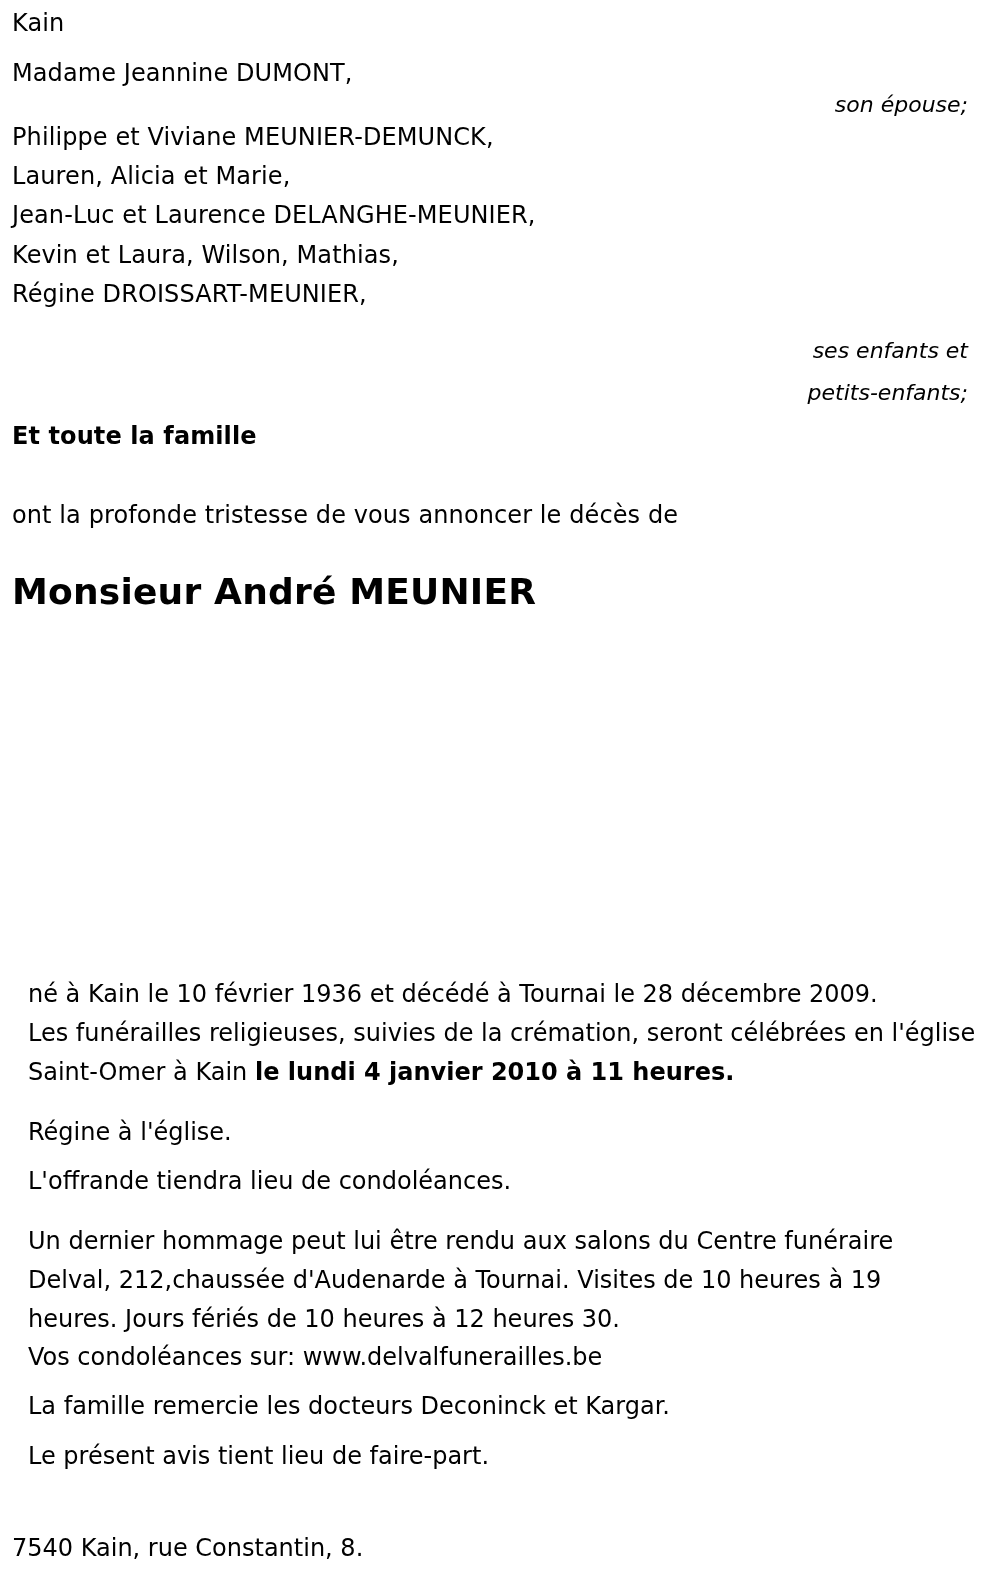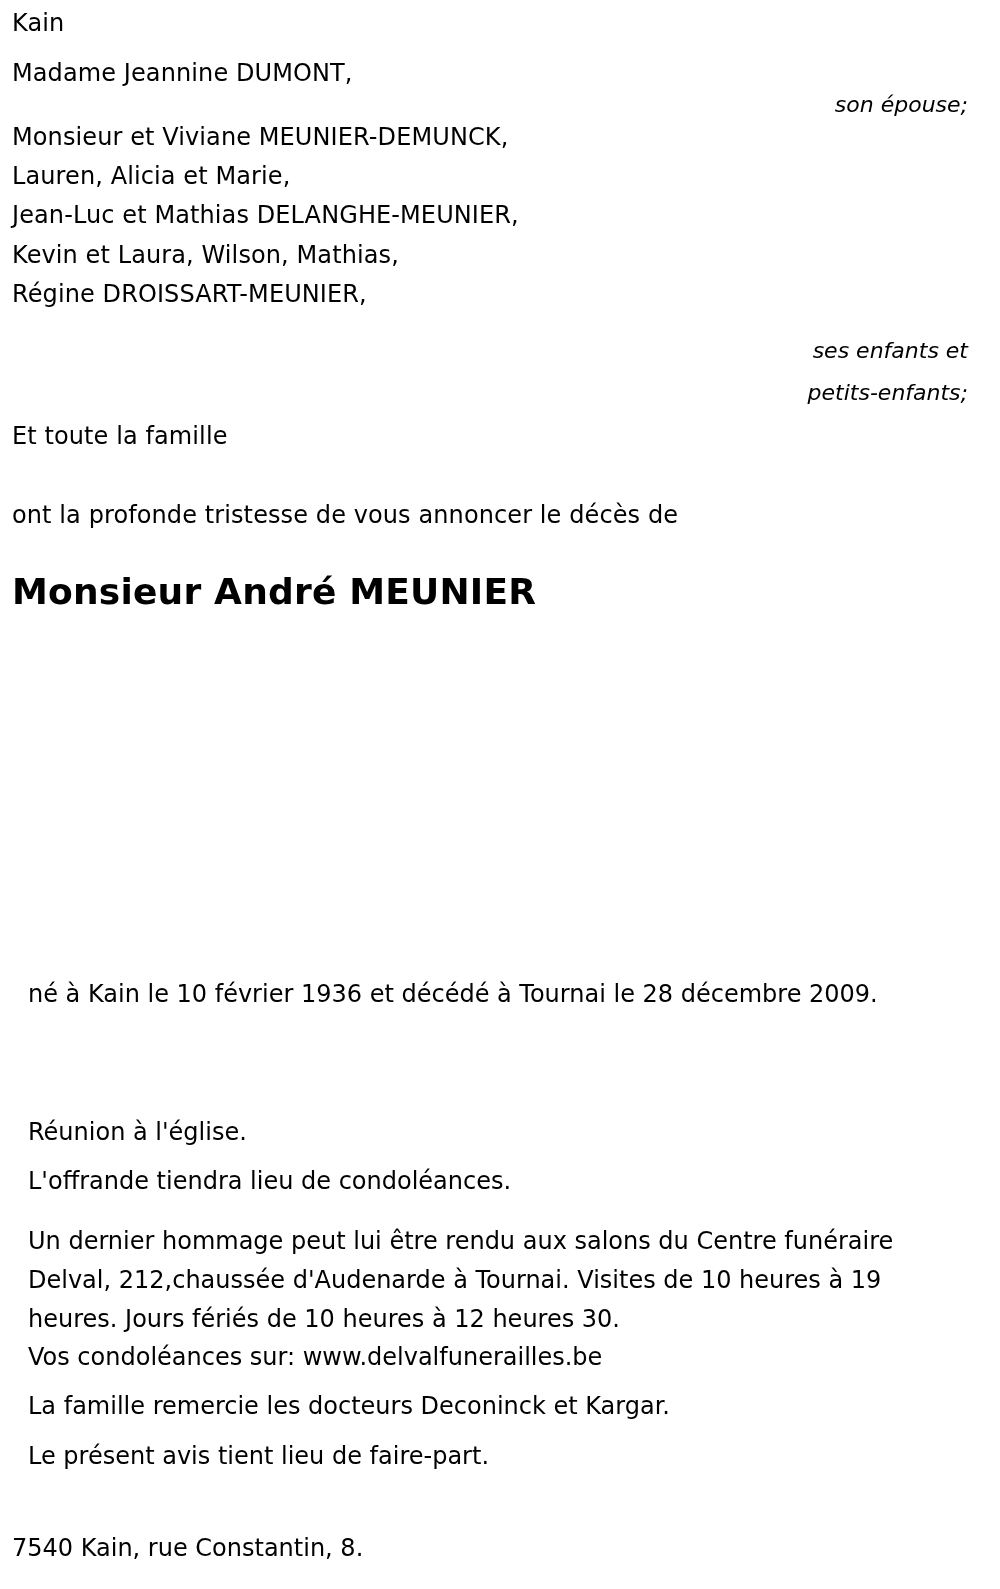--- a/index.html
+++ b/index.html
@@ -55,21 +55,21 @@
   .child-0 { top: 122px; }
   .child-1 { top: 161px; }
   .child-2 { top: 200px; }
   .child-3 { top: 240px; }
   .child-4 { top: 279px; }
   .child-5 { top: 318px; }
   .children-label-1 { top: 336px; }
   .children-label-2 { top: 378px; }
 
   
-  .whole-family { top: 421px; }
+  .whole-family { top: 421px; font-weight: bold; }
 
   
   .announce { top: 500px; }
 
   
   .deceased-name {
     position: absolute;
     left: 12px;
     top: 573px;
     font-size: 36px;
@@ -121,40 +121,41 @@
 </head>
 <body>
 
 <div class="page">
 
   <div class="line locality">Kain</div>
 
   <div class="line spouse-name">Madame Jeannine DUMONT,</div>
   <div class="right-note spouse-label">son épouse;</div>
 
-  <div class="line child-0">Monsieur et Viviane MEUNIER-DEMUNCK,</div>
+  <div class="line child-0">Philippe et Viviane MEUNIER-DEMUNCK,</div>
   <div class="line child-1">Lauren, Alicia et Marie,</div>
-  <div class="line child-2">Jean-Luc et Mathias DELANGHE-MEUNIER,</div>
+  <div class="line child-2">Jean-Luc et Laurence DELANGHE-MEUNIER,</div>
   <div class="line child-3">Kevin et Laura, Wilson, Mathias,</div>
   <div class="line child-4">Régine DROISSART-MEUNIER,</div>
 
   <div class="right-note children-label-1">ses enfants et</div>
   <div class="right-note children-label-2">petits-enfants;</div>
 
   <div class="line whole-family">Et toute la famille</div>
 
   <div class="line announce">ont la profonde tristesse de vous annoncer le décès de</div>
 
   <div class="deceased-name">Monsieur André MEUNIER</div>
 
 
   <div class="para p-birth">né à Kain le 10 février 1936 et décédé à Tournai le 28 décembre 2009.</div>
 
+  <div class="para p-funeral"><span>Les funérailles religieuses, suivies de la crémation, seront célébrées en l'église Saint-Omer à Kain </span><b>le lundi 4 janvier 2010 à 11 heures.</b></div>
 
-  <div class="para p-reunion">Réunion à l'église.</div>
+  <div class="para p-reunion">Régine à l'église.</div>
 
   <div class="para p-offering">L'offrande tiendra lieu de condoléances.</div>
 
   <div class="para p-homage">Un dernier hommage peut lui être rendu aux salons du Centre funéraire Delval, 212,chaussée d'Audenarde à Tournai. Visites de 10 heures à 19 heures. Jours fériés de 10 heures à 12 heures 30.</div>
 
   <div class="para p-condol">Vos condoléances sur: www.delvalfunerailles.be</div>
 
   <div class="para p-thanks">La famille remercie les docteurs Deconinck et Kargar.</div>
 
   <div class="para p-notice">Le présent avis tient lieu de faire-part.</div>

